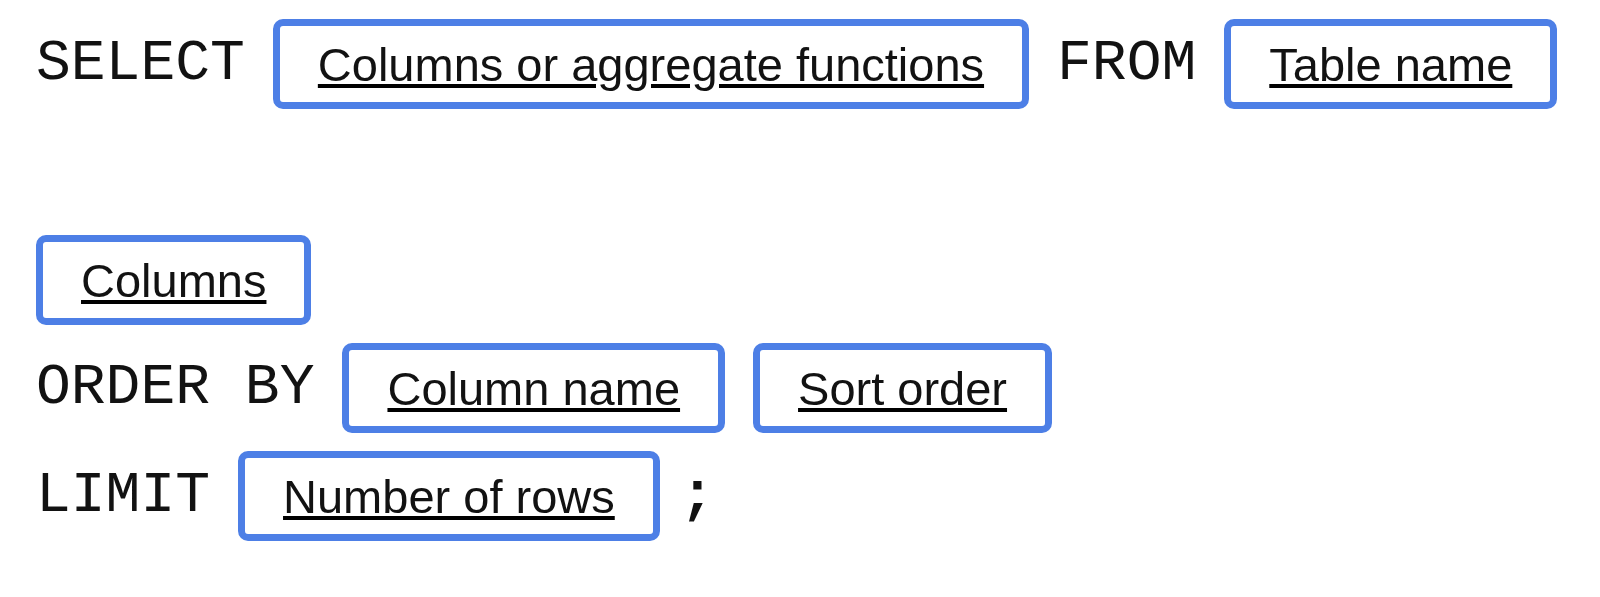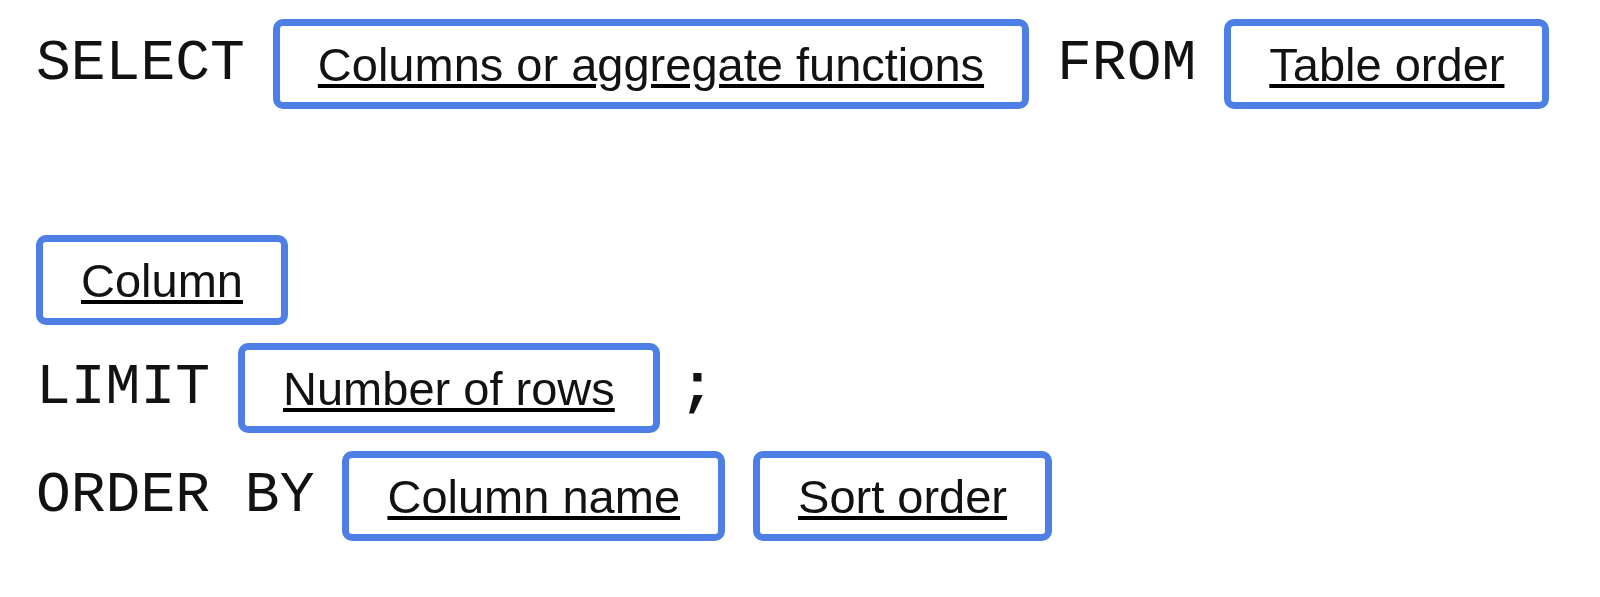--- a/index.html
+++ b/index.html
@@ -61,44 +61,44 @@
 
 <div class="canvas">
 
   <div class="row">
     <span class="kw">SELECT</span>
     <span class="pill">
       <span class="pill-label">Columns or aggregate functions</span>
     </span>
     <span class="kw">FROM</span>
     <span class="pill">
-      <span class="pill-label">Table order</span>
+      <span class="pill-label">Table name</span>
     </span>
   </div>
 
   <div class="row">
   </div>
 
   <div class="row">
     <span class="pill">
-      <span class="pill-label">Column</span>
+      <span class="pill-label">Columns</span>
     </span>
-  </div>
-
-  <div class="row">
-    <span class="kw">LIMIT</span>
-    <span class="pill">
-      <span class="pill-label">Number of rows</span>
-    </span>
-    <span class="punct">;</span>
   </div>
 
   <div class="row">
     <span class="kw">ORDER BY</span>
     <span class="pill">
       <span class="pill-label">Column name</span>
     </span>
     <span class="pill">
       <span class="pill-label">Sort order</span>
     </span>
   </div>
 
+  <div class="row">
+    <span class="kw">LIMIT</span>
+    <span class="pill">
+      <span class="pill-label">Number of rows</span>
+    </span>
+    <span class="punct">;</span>
+  </div>
+
 </div>
 
 </body></html>

